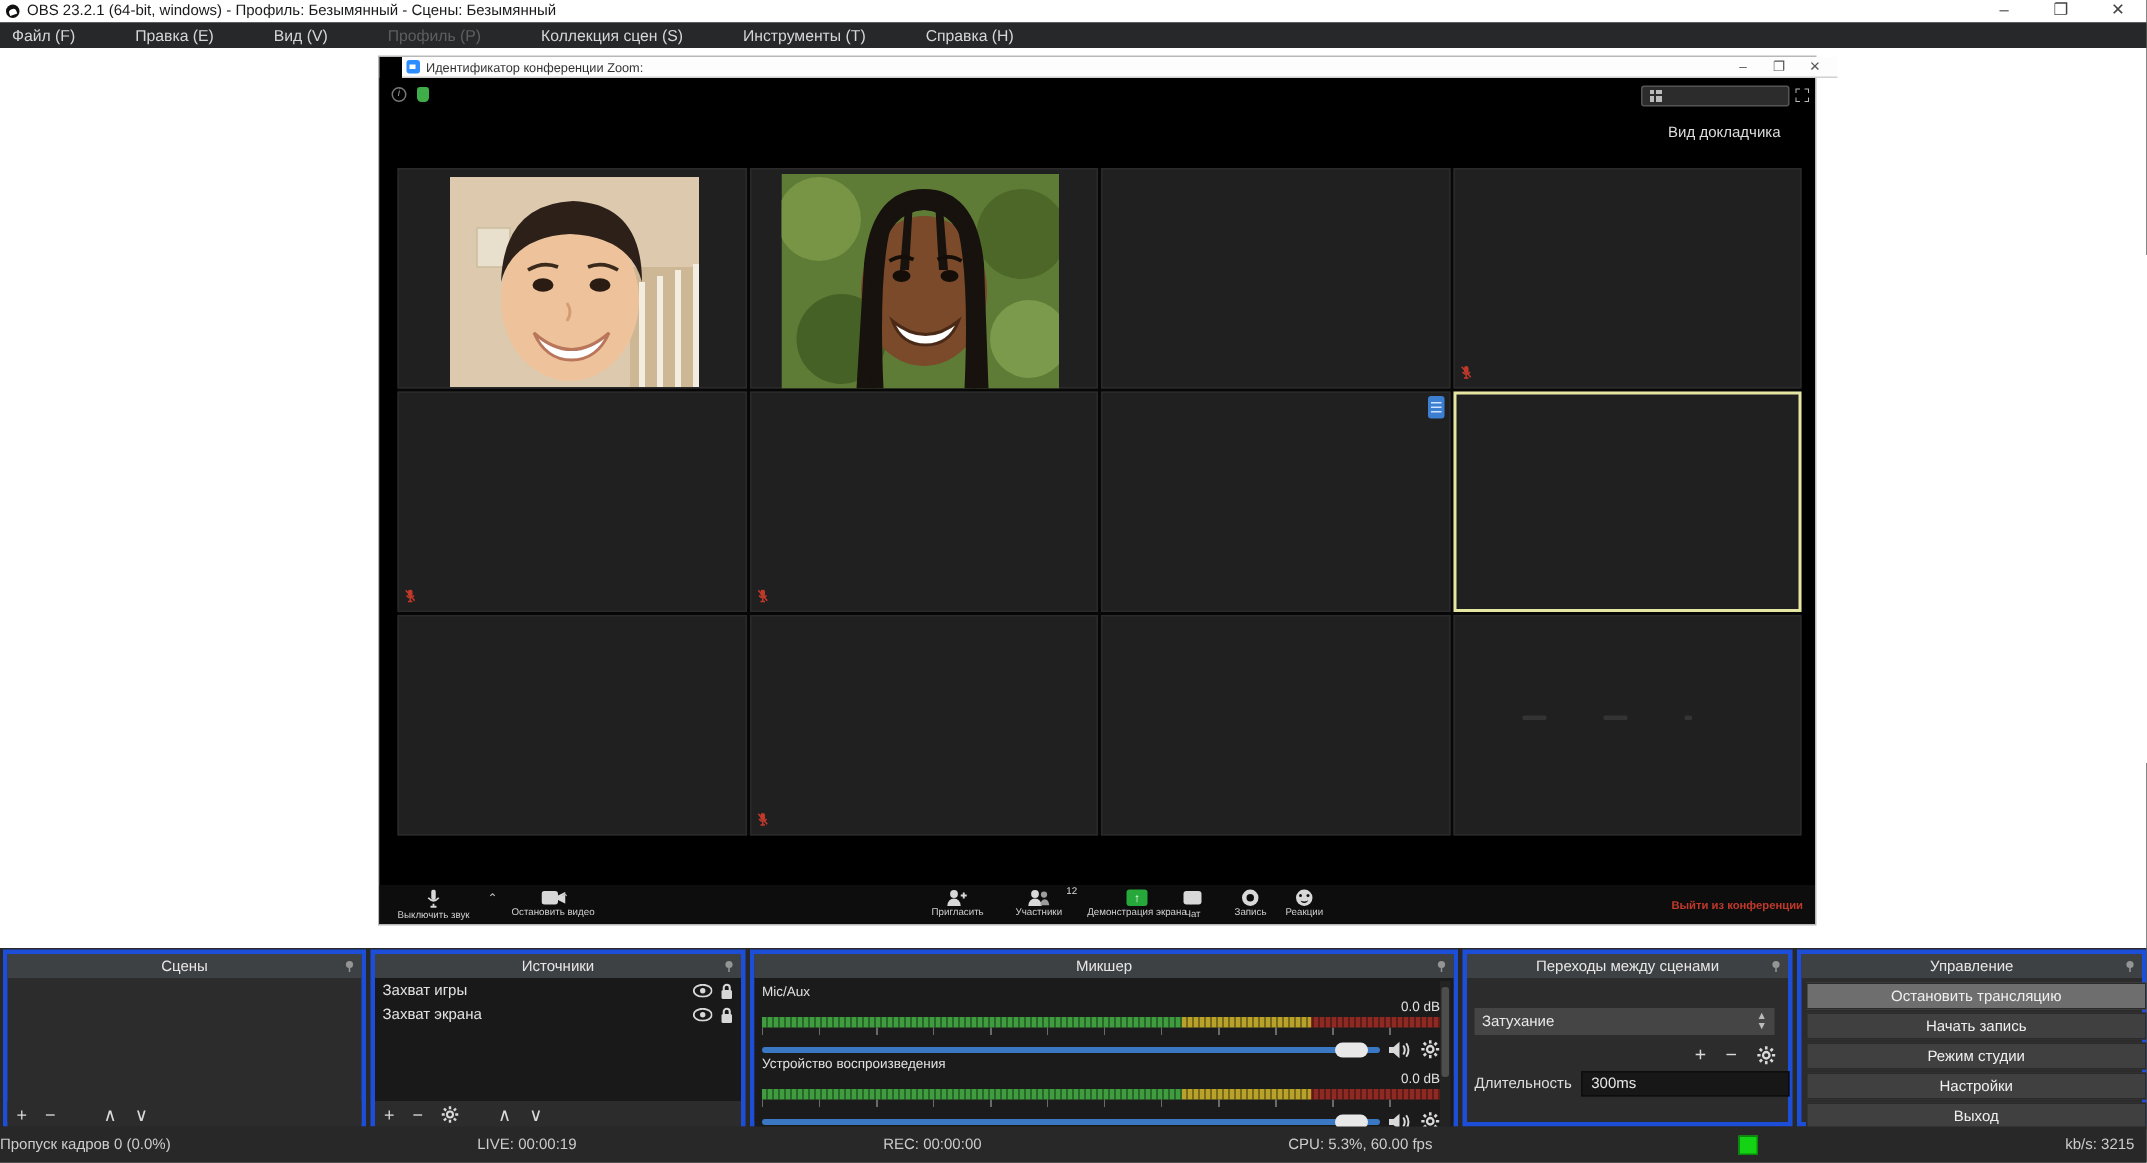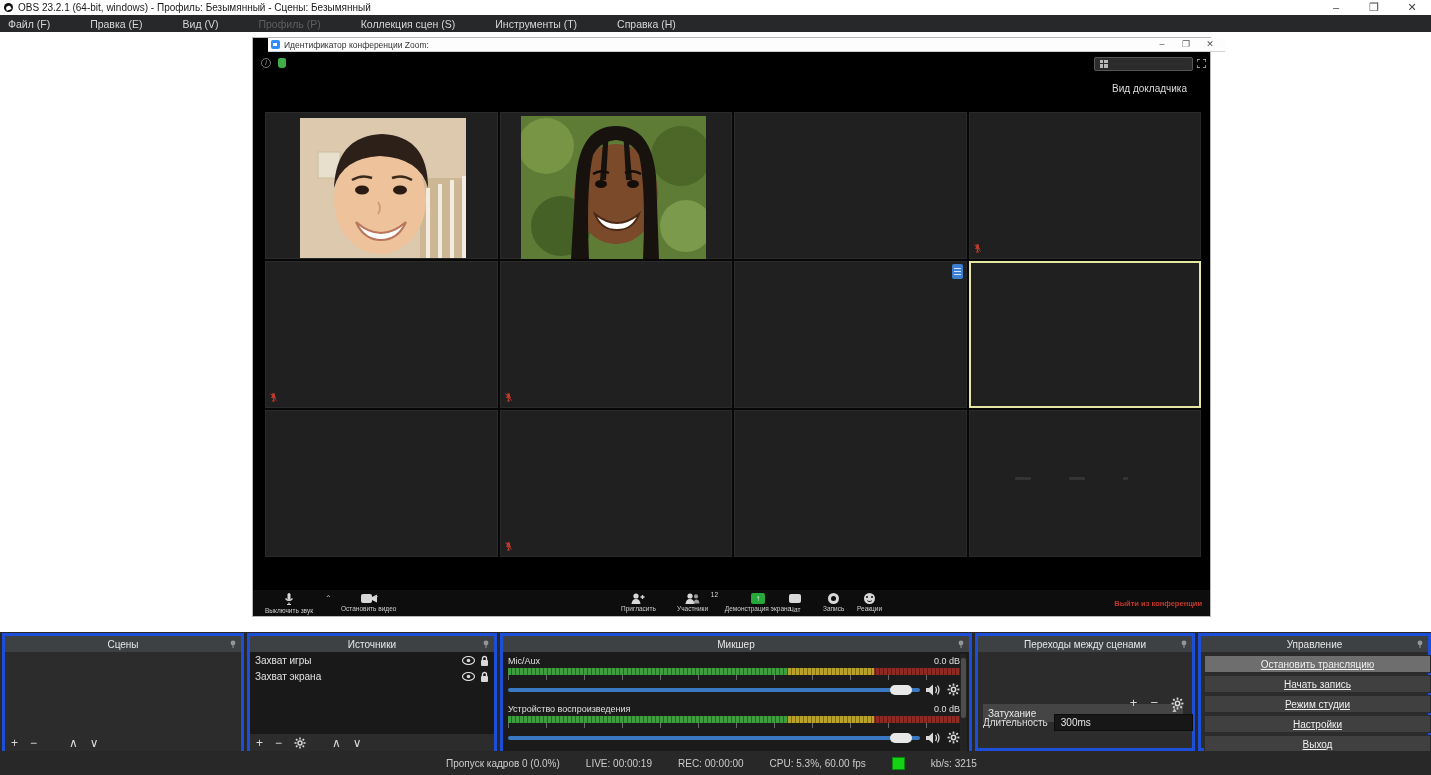--- a/index.html
+++ b/index.html
@@ -98,55 +98,55 @@
   .list-item.sel { background:#2e2e2e; }
   .li-icons { margin-left:auto; display:flex; gap:5px; align-items:center; }
 
   .dock-toolbar { position:absolute; left:0; bottom:0; width:100%; height:18px; background:#2c2c2c;
     display:flex; align-items:center; padding:0 6px; gap:12px; color:#d9d9d9; }
   .tb-btn { font-size:12px; line-height:18px; color:#d9d9d9; }
   .tb-gap { width:8px; }
 
   
   .mix-ch { position:absolute; left:5px; width:452px; }
-  .mix-row1 { display:flex; font-size:9px; color:#e0e0e0; margin-bottom:2px; }
+  .mix-row1 { display:flex; font-size:9px; color:#e0e0e0; margin-bottom:2px;flex-direction:column; }
   .mix-db { margin-left:auto;padding-left:28px; }
   .meter { height:7px; width:100%; position:relative;
     background:linear-gradient(to right,#3f9c3f 0 62%, #b8a22a 62% 81%, #8e2a24 81% 100%); }
   .meter::after { content:""; position:absolute; inset:0;
     background:repeating-linear-gradient(to right, transparent 0 3px, rgba(0,0,0,.35) 3px 4px); }
   .ticks { height:5px; width:100%;
     background:repeating-linear-gradient(to right, #6a6a6a 0 1px, transparent 1px 38px); }
   .slider-row { display:flex; align-items:center; margin-top:3px; gap:6px; }
   .slider { position:relative; flex:1; height:4px; background:#3b78c4; border-radius:2px; }
   .slider .handle { position:absolute; right:8px; top:-3px; width:22px; height:10px; background:#e8e8e8; border-radius:5px; }
   .mix-scroll { position:absolute; right:2px; top:2px; width:7px; height:106px; background:#232323; }
   .mix-scroll::after { content:""; position:absolute; left:1px; top:4px; width:5px; height:60px; background:#4d4d4d; border-radius:2px;}
 
   
   .combo { position:absolute; left:5px; top:20px; width:200px; height:18px; background:#454545;
-    display:flex; align-items:center; padding:0 5px; font-size:10px; color:#e8e8e8;margin-top:32px; }
+    display:flex; align-items:center; padding:0 5px; font-size:10px; color:#e8e8e8; }
   .combo .spin { margin-left:auto; color:#bbb; font-size:7px; line-height:7px; text-align:center; }
   .trans-btns { position:absolute; right:8px; top:42px; display:flex; gap:13px; align-items:center; color:#dcdcdc; }
   .trans-btns .tb-btn { font-size:13px; }
   .dur-row { position:absolute; left:5px; top:62px; width:210px; display:flex; align-items:center; }
   .dur-label { font-size:10px; color:#dedede; }
   .dur-box { margin-left:6px; flex:1; height:17px; background:#171717; border:1px solid #0d0d0d;
     display:flex; align-items:center; padding:0 6px; font-size:10px; color:#e8e8e8; position:relative;}
   .dur-box .updown { position:absolute; right:-14px; top:0; height:17px; display:flex; flex-direction:column;
     justify-content:center; color:#cfcfcf; font-size:7px; line-height:7px; }
 
   
   .ctl-btn { position:absolute; left:3px; width:227px; height:18px; background:#404040; border:1px solid #2b2b2b;
-    color:#efefef; font-size:10px; display:flex; align-items:center; justify-content:center;text-decoration:underline; }
+    color:#efefef; font-size:10px; display:flex; align-items:center; justify-content:center; }
   .ctl-btn.active { background:#6e6e6e; }
 
   
   .statusbar { position:absolute; left:0; top:751px; width:1431px; height:24px; background:#282828;
-    display:flex; align-items:center; justify-content:center; gap:26px; padding-right:8px;
+    display:flex; align-items:center; justify-content:space-between; gap:26px; padding-right:8px;
     font-size:10px; color:#cccccc; }
   .green-sq { width:13px; height:13px; background:#14d214; border:1px solid #0a8a0a; }
 
   svg { display:block; }
 </style>
 </head>
 <body>
 
 <div class="app">
 

